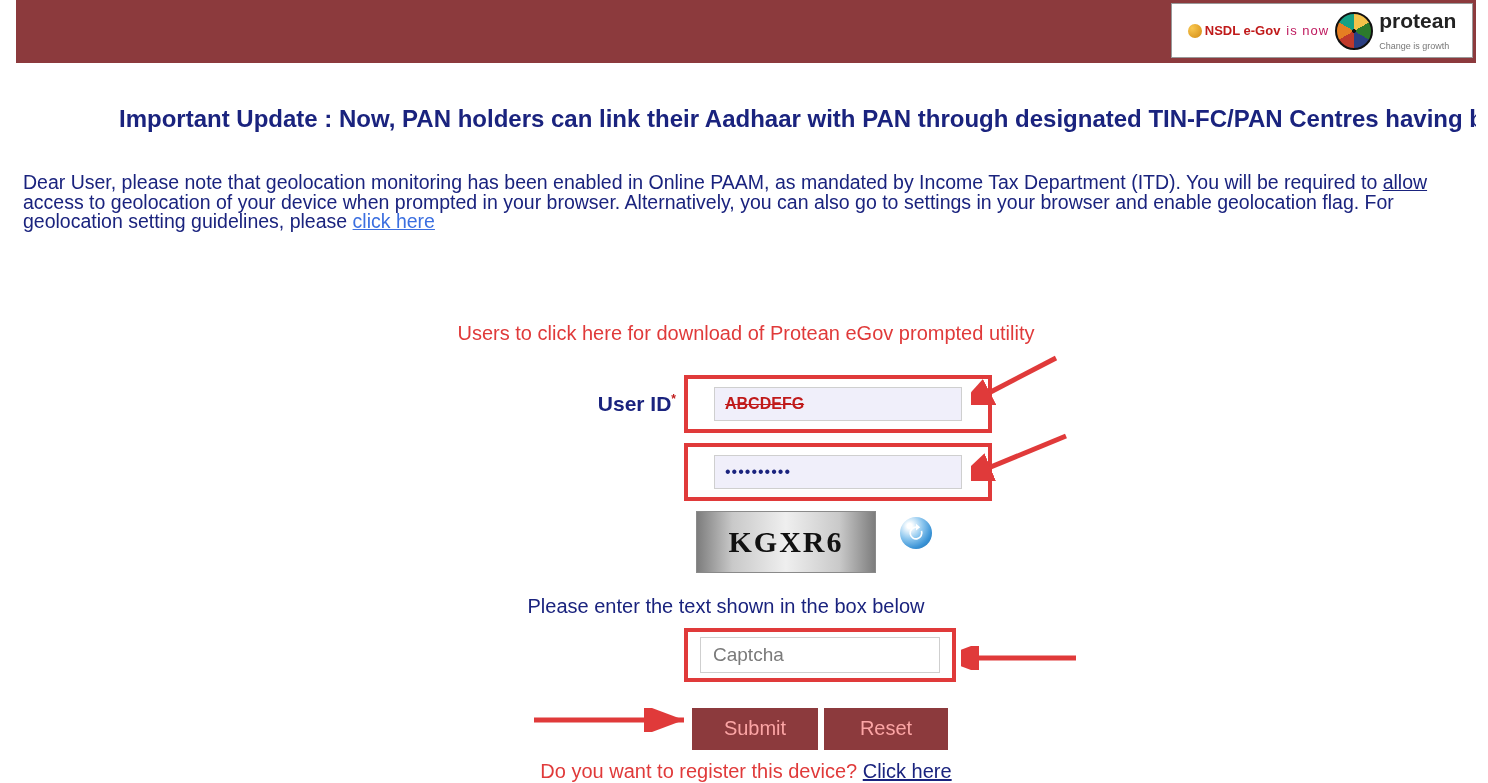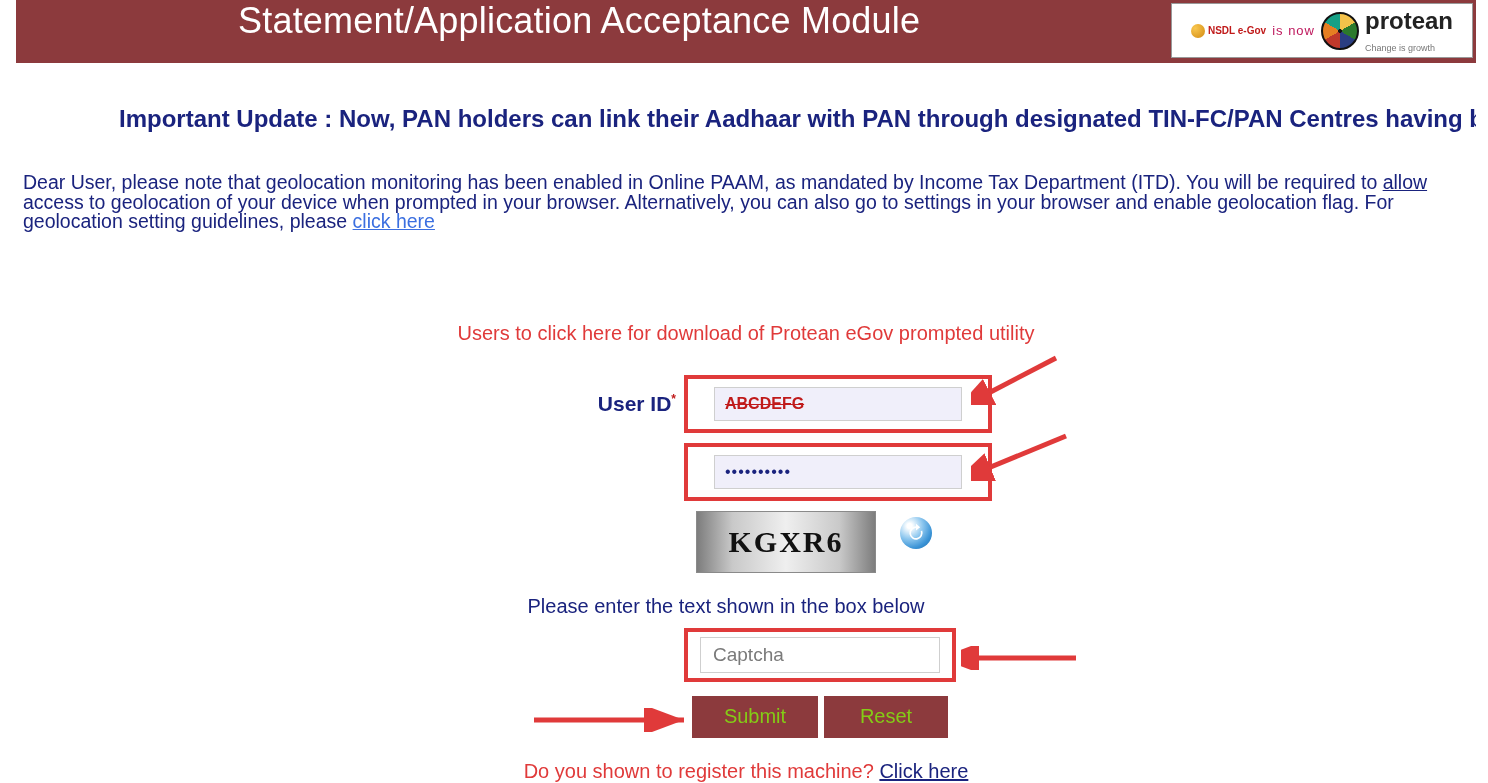--- a/index.html
+++ b/index.html
@@ -34,39 +34,39 @@
     border: 1px solid #999;
     display: flex;
     align-items: center;
     justify-content: center;
     gap: 6px;
     padding: 0 6px;
   }
   .brand-nsdl {
     color: #c01a1a;
     font-weight: 700;
-    font-size: 10px;
+    font-size: 13px;
     display: inline-flex;
     align-items: center;
     gap: 3px;
   }
   .brand-nsdl-ball {
     width: 14px; height: 14px; border-radius: 50%;
     background: radial-gradient(circle at 30% 30%, #f9c74f, #d28a12);
     display: inline-block;
   }
   .brand-isnow { color: #be185d; font-size: 13px; letter-spacing: 1px; }
   .brand-logo {
     width: 38px; height: 38px; border-radius: 50%;
     background:
       radial-gradient(circle at 50% 50%, #111 8%, transparent 9%),
       conic-gradient(#f4c24a 0 60deg, #2c7a2c 60deg 120deg, #2a3e82 120deg 180deg, #c0392b 180deg 240deg, #e67e22 240deg 300deg, #16a085 300deg 360deg);
     border: 2px solid #111;
   }
-  .brand-protean { color: #222; font-weight: 700; font-size: 24px; line-height: 1; }
+  .brand-protean { color: #222; font-weight: 700; font-size: 21px; line-height: 1; }
   .brand-tag { color: #777; font-size: 9px; margin-top: 10px; }
 
   
   .body {
     margin-left: 16px;
     margin-right: 12px;
     background: #fff;
     position: relative;
     height: 720px;
   }
@@ -204,24 +204,24 @@
     padding: 4px 12px;
     font-size: 19px;
     color: #7a7a7a;
     display:flex;
     align-items:center;
   }
 
   .btn-row { position: relative; height: 44px; margin-bottom: 20px; }
   .btn {
     position: absolute;
-    top: 0;
+    top: 12px;
     height: 42px;
     background: #8c3a3d;
-    color: #84cc16;
+    color: #fca5a5;
     border: none;
     font-size: 20px;
     display: flex;
     align-items: center;
     justify-content: center;
     cursor: pointer;
   }
   .btn-submit { left: 676px; width: 126px; }
   .btn-reset  { left: 808px; width: 124px; }
 
@@ -231,21 +231,20 @@
 
   
   .decor-arrow { position:absolute; }
 </style>
 </head>
 <body>
 
 <div class="page">
 
   <div class="header">
-    <div class="header-title">Statement/Application Acceptance Module</div>
     <div class="brand-box">
       <span class="brand-nsdl">
         <span class="brand-nsdl-ball"></span>
         <span>NSDL e-Gov</span>
       </span>
       <span class="brand-isnow">is now</span>
       <span class="brand-logo"></span>
       <span style="display:flex;flex-direction:column;align-items:flex-start;">
         <span class="brand-protean">protean</span>
         <span class="brand-tag">Change is growth</span>
@@ -338,20 +337,20 @@
                 </marker>
               </defs>
               <line x1="2" y1="12" x2="152" y2="12" stroke="#e03a3a" stroke-width="5" marker-end="url(#ah4)"></line>
             </svg>
         </span>
         <button class="btn btn-submit">Submit</button>
         <button class="btn btn-reset">Reset</button>
       </div>
 
       <div class="register-line">
-        <span class="register-q">Do you shown to register this machine? </span><a href="#" class="register-link">Click here</a>
+        <span class="register-q">Do you want to register this device? </span><a href="#" class="register-link">Click here</a>
       </div>
 
     </div>
 
   </div>
 
 </div>
 
 </body></html>

